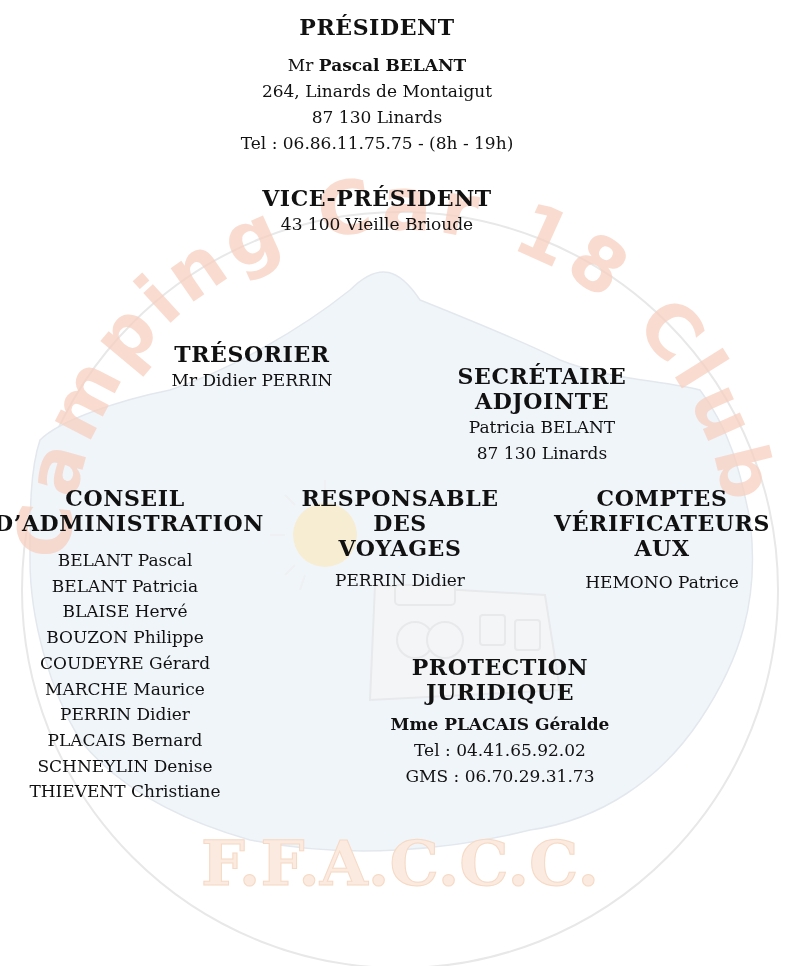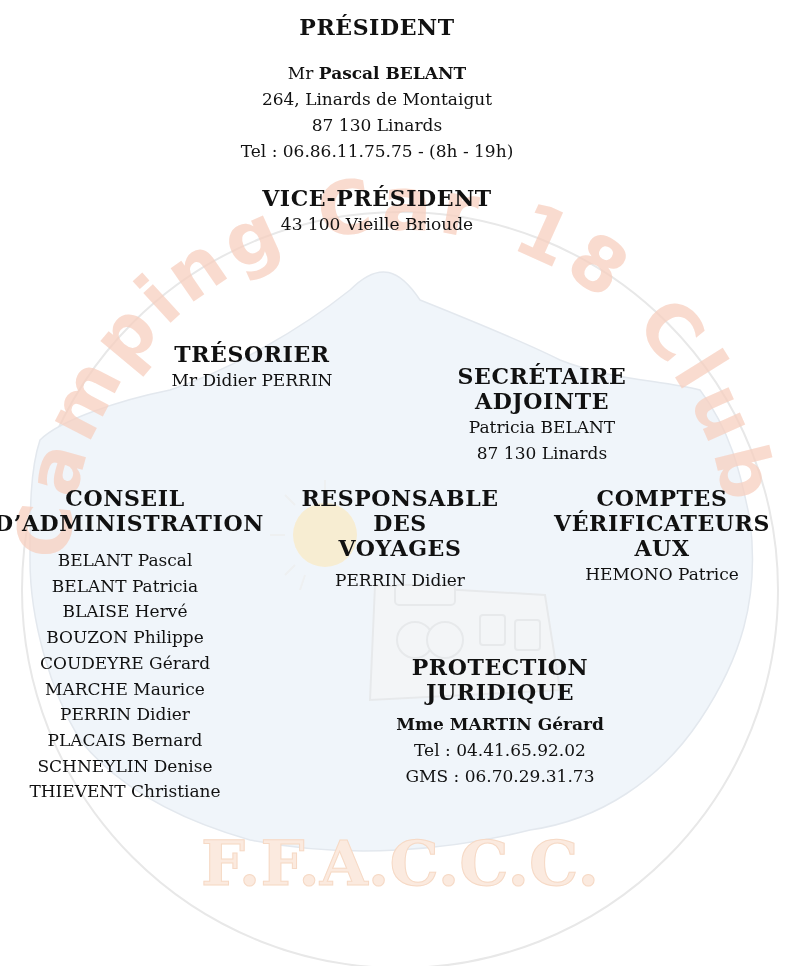--- a/index.html
+++ b/index.html
@@ -42,21 +42,21 @@
   </g>
   <path id="arc" d="M70,560 A330,330 0 0 1 730,560" fill="none"></path>
   <text font-family="DejaVu Sans, sans-serif" font-size="74" font-weight="bold" fill="#f7cfbf" fill-opacity="0.75" letter-spacing="6">
     <textPath href="#arc" startOffset="0%">Camping Car 18 Club</textPath>
   </text>
   <text x="400" y="885" text-anchor="middle" font-family="DejaVu Serif, serif" font-size="62" font-weight="bold" fill="#fbeadf" stroke="#f6d9c5" stroke-width="1">F.F.A.C.C.C.</text>
 </svg>
 
 <div class="block" style="left:197px; top:15px; width:360px;">
   <div class="h">PRÉSIDENT</div>
-  <div class="t" style="margin-top:20px;">
+  <div class="t" style="margin-top:12px;">
     <span>Mr</span>
     <span class="b">Pascal BELANT</span>
   </div>
   <div class="t">264, Linards de Montaigut</div>
   <div class="t">87 130 Linards</div>
   <div class="t">Tel : 06.86.11.75.75 - (8h - 19h)</div>
 </div>
 
 <div class="block" style="left:197px; top:186px; width:360px;">
   <div class="h">VICE-PRÉSIDENT</div>
@@ -93,21 +93,21 @@
 
 <div class="block" style="left:282px; top:486px; width:236px;">
   <div class="h">RESPONSABLE DES</div>
   <div class="h">VOYAGES</div>
   <div class="t" style="margin-top:6px;">PERRIN Didier</div>
 </div>
 
 <div class="block" style="left:530px; top:486px; width:264px;">
   <div class="h">COMPTES</div>
   <div class="h">VÉRIFICATEURS AUX</div>
-  <div class="t" style="margin-top:0;">HEMONO Patrice</div>
+  <div class="t" style="margin-top:8px;">HEMONO Patrice</div>
 </div>
 
 <div class="block" style="left:340px; top:655px; width:320px;">
   <div class="h">PROTECTION JURIDIQUE</div>
-  <div class="t b" style="margin-top:6px;">Mme MARTIN Gérard</div>
+  <div class="t b" style="margin-top:6px;">Mme PLACAIS Géralde</div>
   <div class="t">Tel : 04.41.65.92.02</div>
   <div class="t">GMS : 06.70.29.31.73</div>
 </div>
 
 </body></html>

